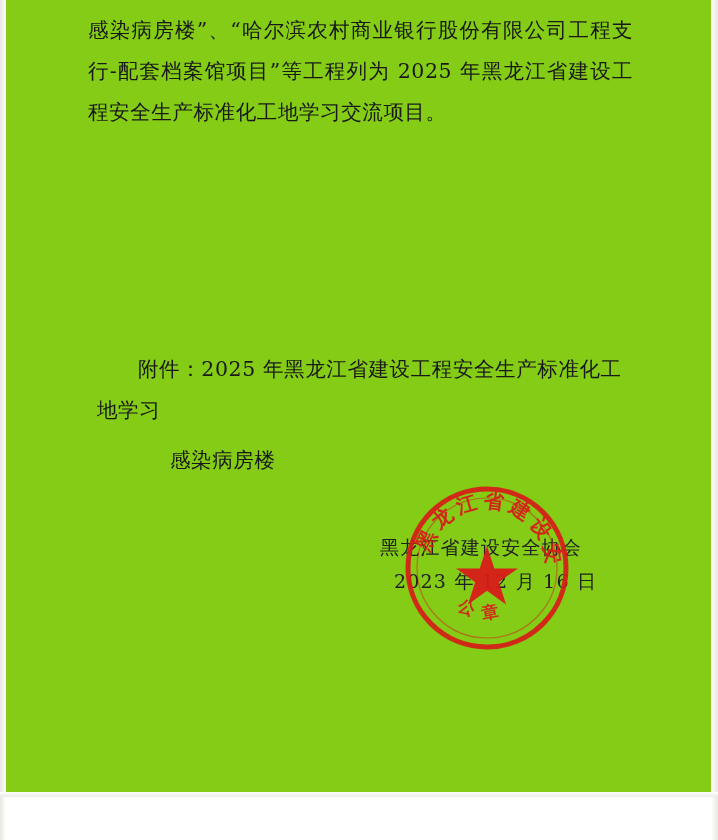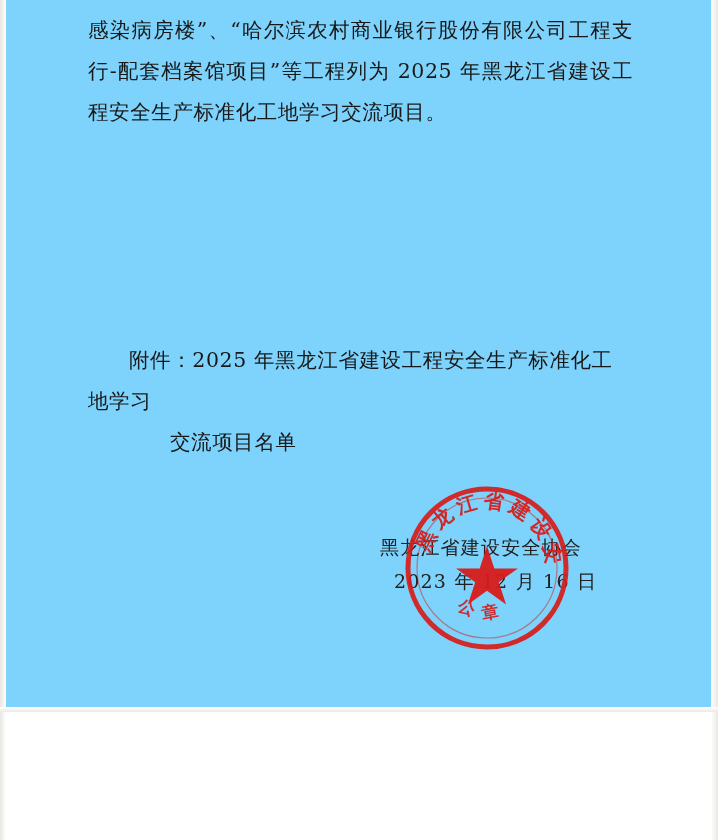--- a/index.html
+++ b/index.html
@@ -14,22 +14,22 @@
     font-family: "DejaVu Serif", "Liberation Serif", serif;
     color: #1a1a1a;
     overflow: hidden;
   }
 
   .page {
     position: absolute;
     left: 0;
     top: 0;
     width: 718px;
-    height: 712px;
-    background: #7dd3fc;
+    height: 797px;
+    background: #84cc16;
   }
 
   
   .edge-left {
     position: absolute;
     left: 0; top: 0;
     width: 6px; height: 840px;
     background: linear-gradient(to right, #e8e6e1, #ffffff);
   }
   .edge-right {
@@ -69,21 +69,21 @@
   .spacer-sm { height: 10px; }
   .spacer-md { height: 26px; }
 
   .attachment {
     position: absolute;
     left: 88px;
     top: 340px;
     width: 545px;
   }
   .attach-line1 {
-    margin: 0;
+    margin: 9px;
     font-size: 20.5px;
     line-height: 41px;
     letter-spacing: 0.6px;
     text-indent: 41px;
     color: #181818;
   }
   .attach-line2 {
     margin: 0;
     font-size: 20.5px;
     line-height: 41px;
@@ -137,21 +137,21 @@
   <div class="edge-bottom"></div>
 
   <div class="body-text">
     <div class="spacer-sm"></div>
     <p class="para">感染病房楼”、“哈尔滨农村商业银行股份有限公司工程支行-配套档案馆项目”等工程列为 2025 年黑龙江省建设工程安全生产标准化工地学习交流项目。</p>
     <div class="spacer-md"></div>
   </div>
 
   <div class="attachment">
     <p class="attach-line1">附件：2025 年黑龙江省建设工程安全生产标准化工地学习</p>
-    <p class="attach-line2">交流项目名单</p>
+    <p class="attach-line2">感染病房楼</p>
   </div>
 
   <div class="signature">
     <div class="sig-org">黑龙江省建设安全协会</div>
     <div class="sig-date">2023 年 12 月 16 日</div>
   </div>
 
   <div class="seal">
     <svg width="168" height="168" viewBox="0 0 168 168" xmlns="http://www.w3.org/2000/svg">
       <defs>

